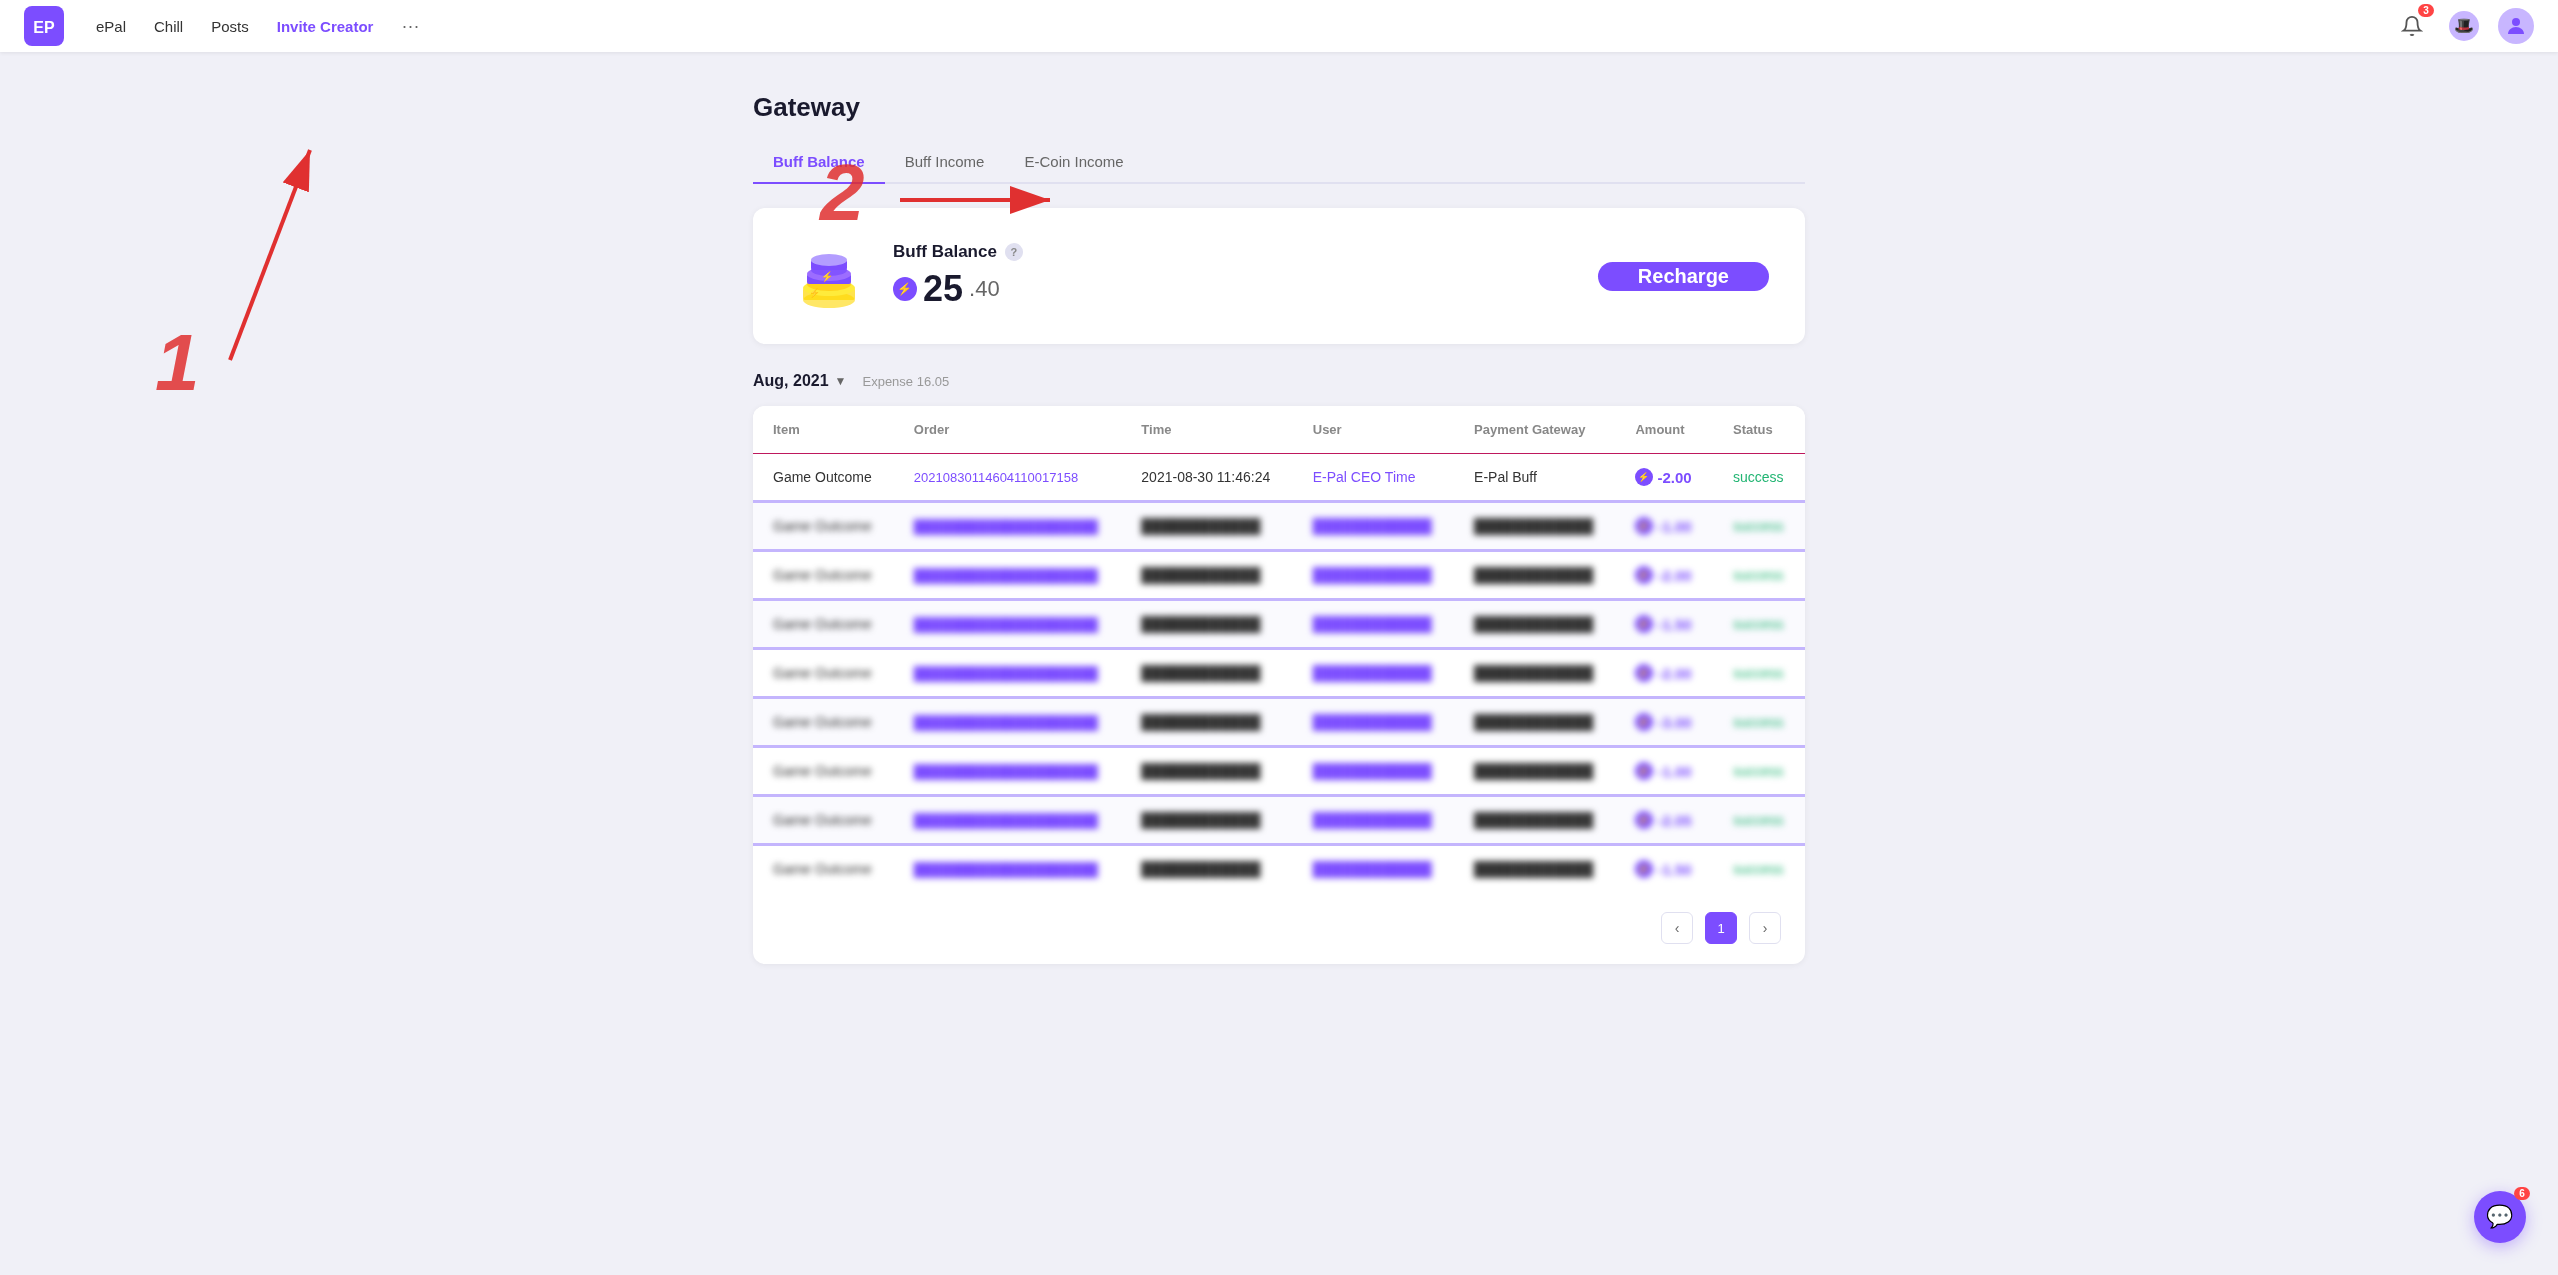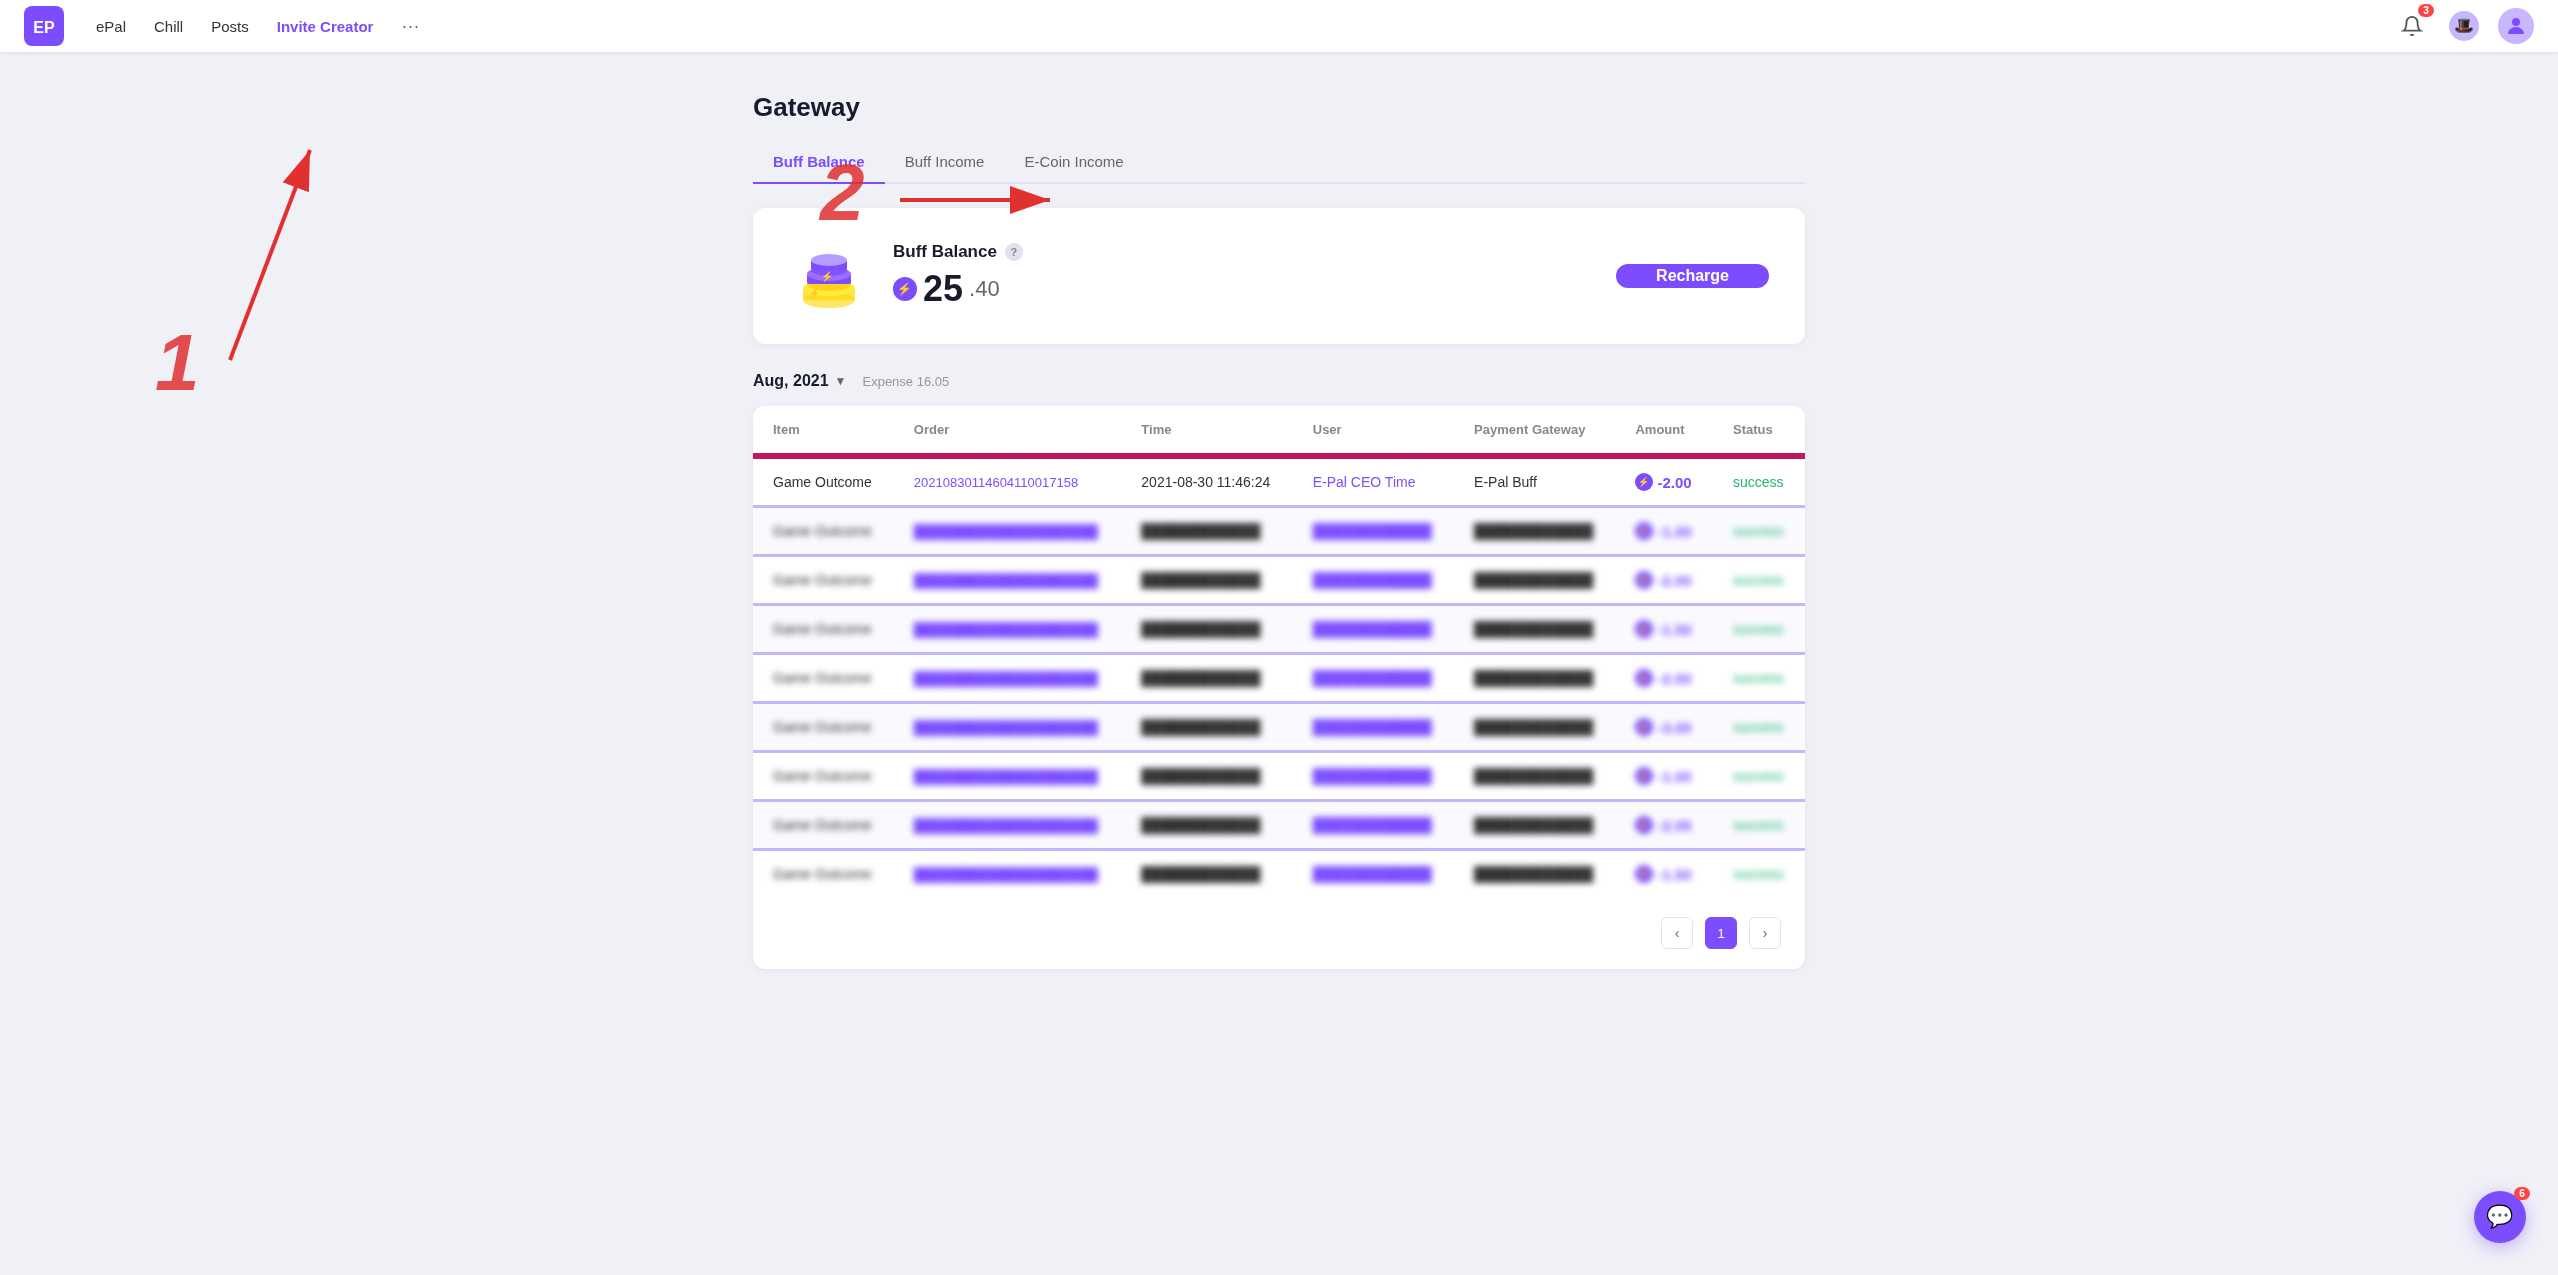--- a/index.html
+++ b/index.html
@@ -193,21 +193,21 @@
       font-size: 22px;
       font-weight: 400;
       color: #666;
     }
     .recharge-btn {
       background: #7c4dff;
       color: #fff;
       border: none;
       border-radius: 24px;
       padding: 3px 40px;
-      font-size: 16px;
+      font-size: 20px;
       font-weight: 600;
       cursor: pointer;
       transition: background 0.2s;
     }
 
     
     .date-filter-row {
       display: flex;
       align-items: center;
       gap: 16px;
@@ -242,21 +242,21 @@
       width: 100%;
       border-collapse: collapse;
     }
     thead th {
       padding: 16px 20px;
       text-align: left;
       font-size: 13px;
       font-weight: 600;
       color: #888;
       background: #fff;
-      border-bottom: 6px solid #be185d;
+      border-bottom: 1px solid #be185d;
     }
     tbody tr {
       border-bottom: 3px solid #c4b5fd;
     }
     tbody tr:last-child {
       border-bottom: none;
     }
     tbody tr:nth-child(even) {
       background: #fafafe;
     }

